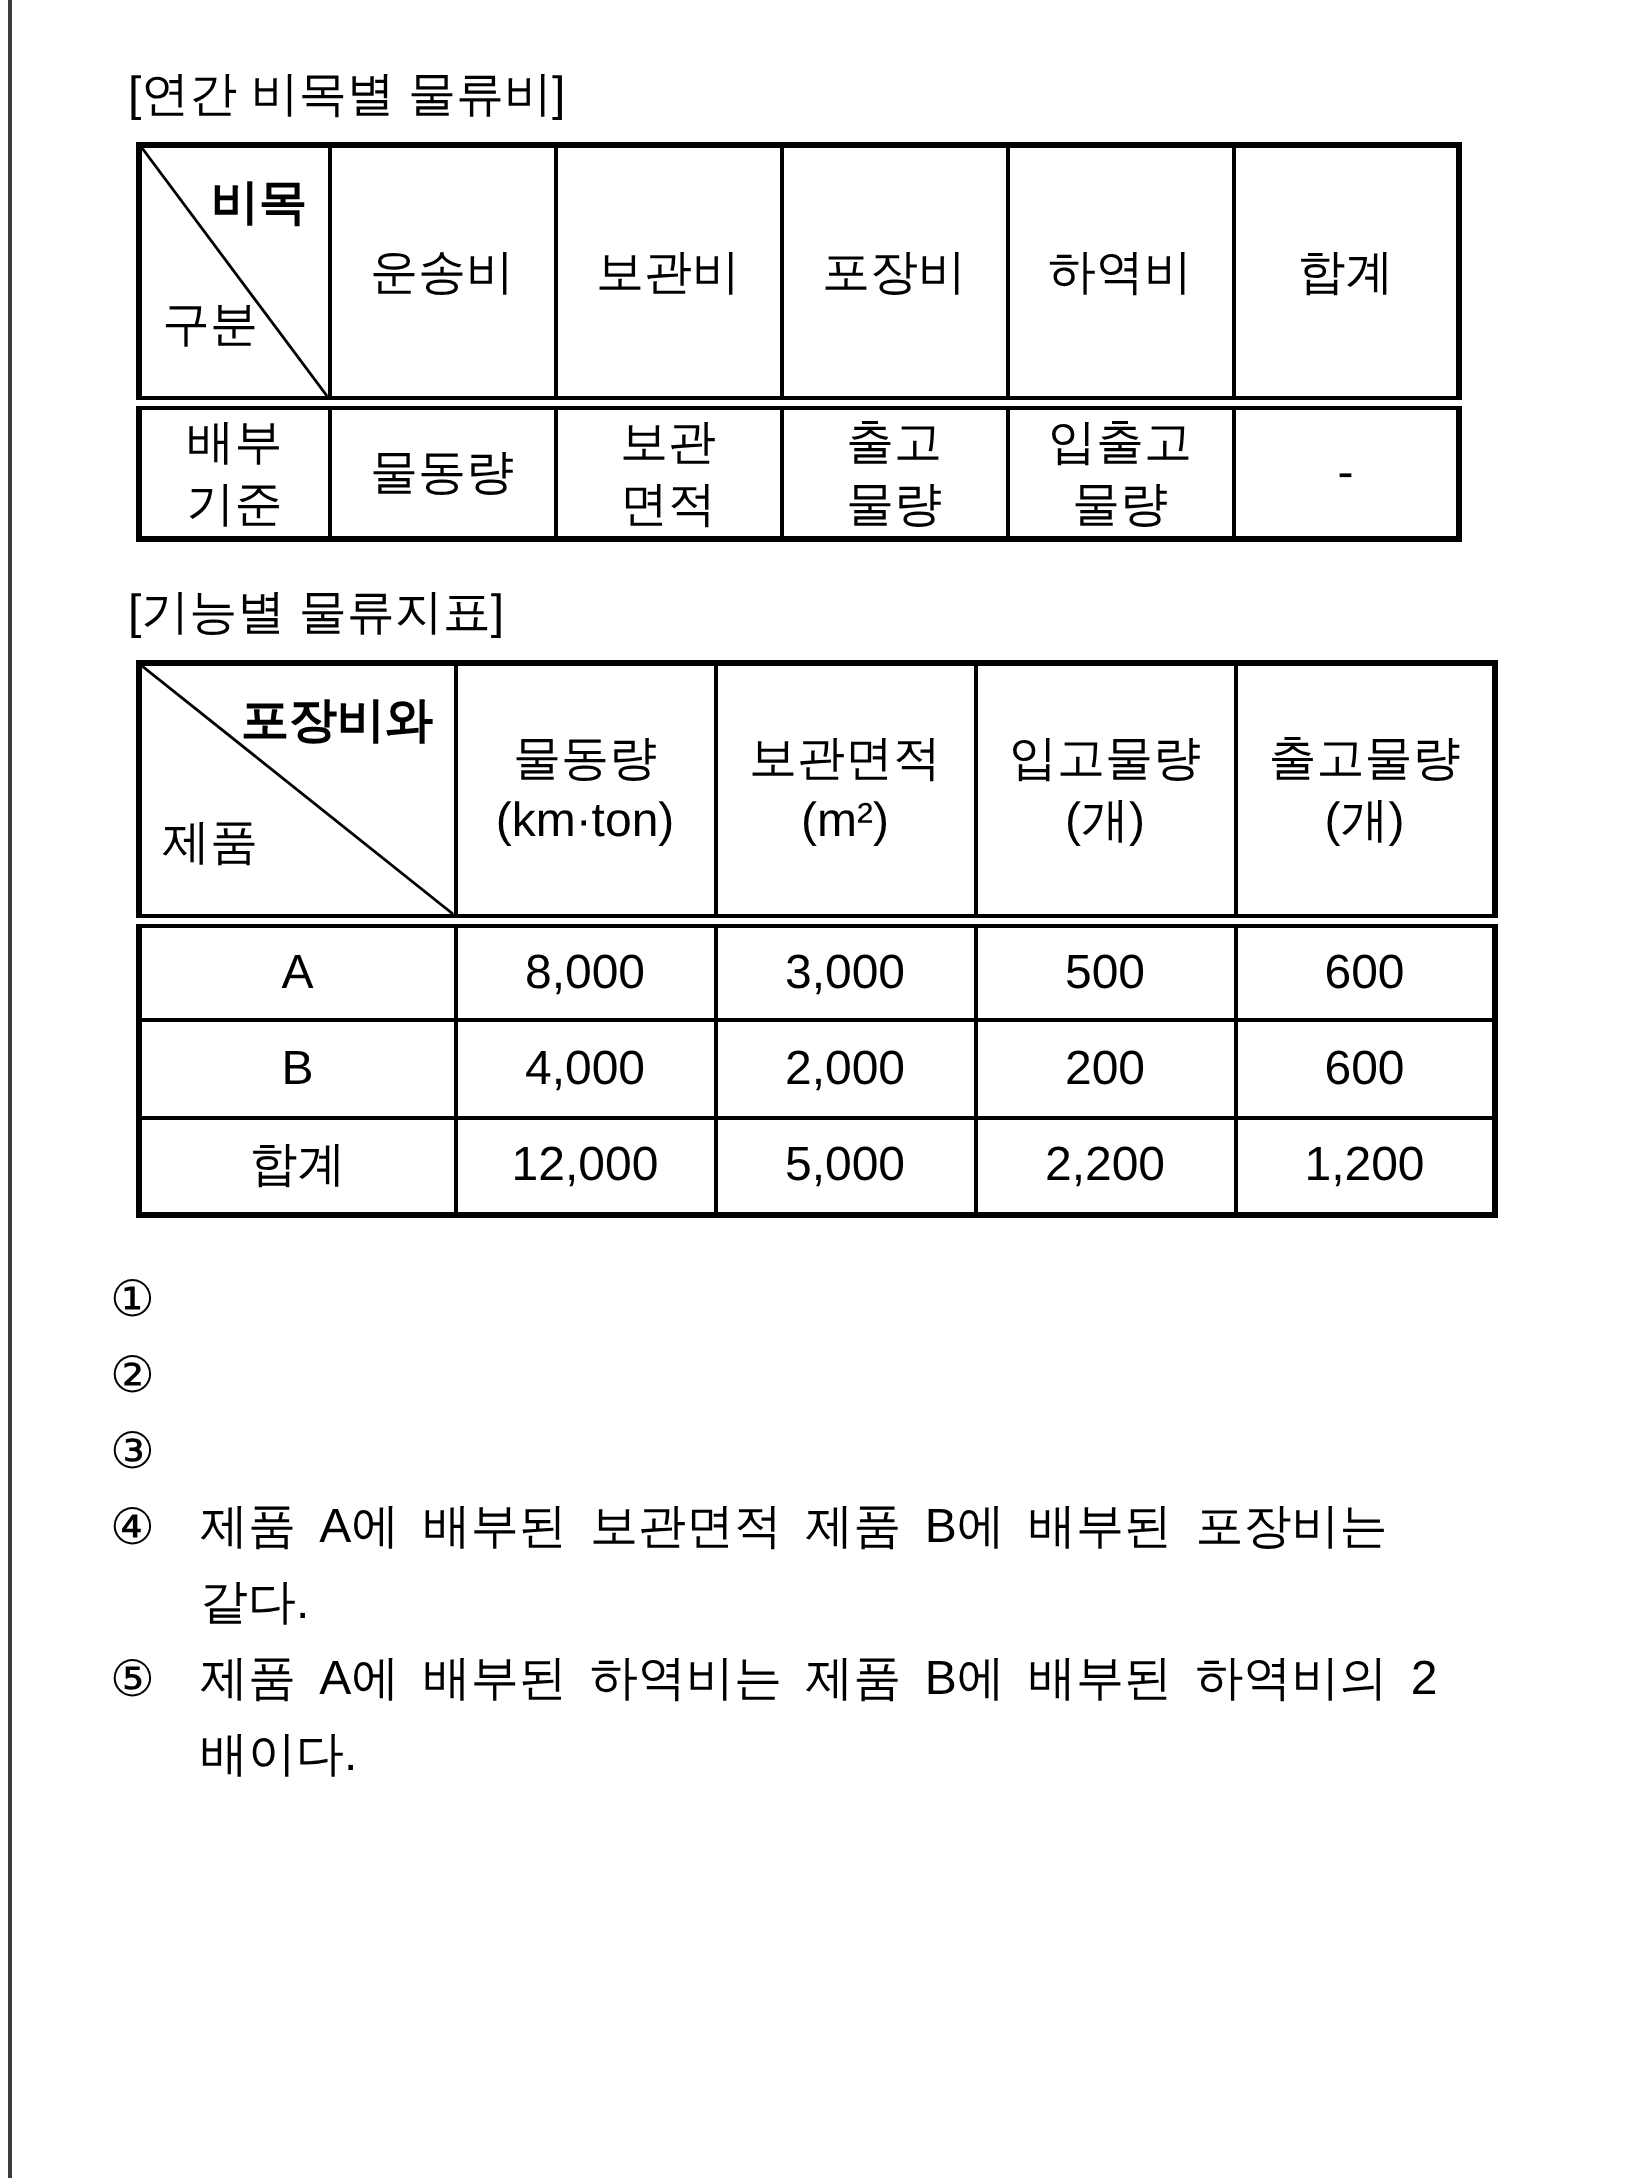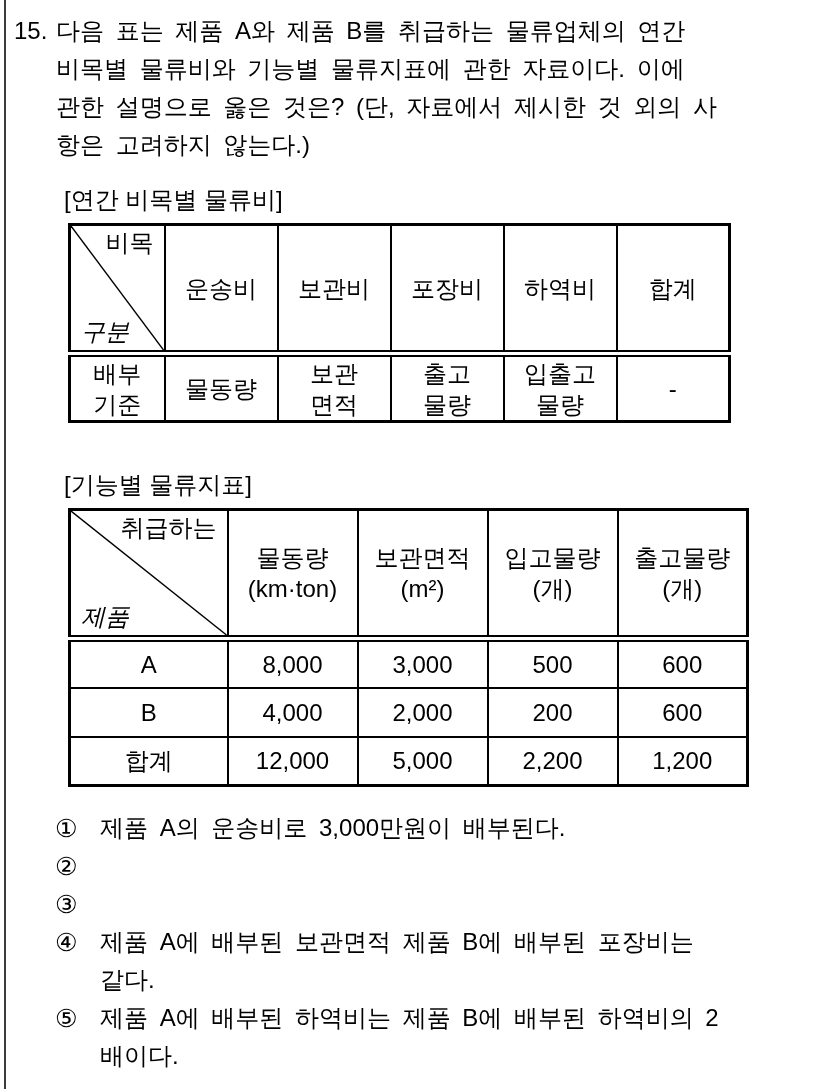--- a/index.html
+++ b/index.html
@@ -20,21 +20,21 @@
     background: #3c3c3c;
   }
 
   .content { position: absolute; left: 14px; top: 12px; width: 800px; }
 
   .question { display: flex; line-height: 38px; }
   .qnum { width: 42px; flex: none; }
   .qtext { white-space: pre-line; word-spacing: 5px; }
 
   .caption { margin: 18px 0 5px 50px; line-height: 36px; }
-  .caption.second { margin-top: 44px; }
+  .caption.second { margin-top: 18px; }
 
   table.grid {
     border-collapse: collapse;
     table-layout: fixed;
     margin-left: 54px;
     border: 3px solid #000;
   }
   table.grid th, table.grid td {
     border: 2px solid #000;
     font-weight: 400;
@@ -50,42 +50,35 @@
   #cost-table  tr.hdr  { height: 78px; }
   #cost-table  tr.r1   { height: 88px; }
   #cost-table  tr.r2   { height: 68px; }
 
   #indicator-table { width: 678px; }
   #indicator-table tr.hdr { height: 92px; }
   #indicator-table tr.rb  { height: 49px; }
 
   .diag { position: relative; }
   .diag svg { position: absolute; left: 0; top: 0; width: 100%; height: 100%; display: block; }
-  .diag .diag-top    { position: absolute; top: 3px;    right: 10px; line-height: 28px; }
-  .diag .diag-bottom { position: absolute; bottom: 4px; left: 10px;  line-height: 28px; font-style: italic; }
+  .diag .diag-top    { position: absolute; top: 14px;    right: 10px; line-height: 28px; font-weight: bold; }
+  .diag .diag-bottom { position: absolute; bottom: 21px; left: 10px;  line-height: 28px; }
 
   .choices { margin: 22px 0 0 41px; }
   .choice { display: flex; line-height: 38px; }
   .choice .marker { width: 45px; flex: none; font-size: 25px; }
   .choice .ctext { white-space: pre-line; word-spacing: 5px; }
 </style>
 </head>
 <body>
 
 <div class="left-rule"></div>
 
 <div class="content">
 
-  <div class="question">
-    <div class="qnum">15.</div>
-    <div class="qtext">다음 표는 제품 A와 제품 B를 취급하는 물류업체의 연간
-비목별 물류비와 기능별 물류지표에 관한 자료이다. 이에
-관한 설명으로 옳은 것은? (단, 자료에서 제시한 것 외의 사
-항은 고려하지 않는다.)</div>
-  </div>
 
   <div class="caption">[연간 비목별 물류비]</div>
 
   <table class="grid" id="cost-table">
     <colgroup>
       <col style="width:95px">
         <col style="width:113px">
         <col style="width:113px">
       <col style="width:113px">
         <col style="width:113px">
@@ -132,21 +125,21 @@
         <col style="width:130px">
       <col style="width:130px">
         <col style="width:130px">
     </colgroup>
     <thead>
       <tr class="hdr">
         <th class="diag">
           <svg viewBox="0 0 100 100" preserveAspectRatio="none">
             <line x1="0" y1="0" x2="100" y2="100" stroke="#000" stroke-width="1.4" vector-effect="non-scaling-stroke"></line>
           </svg>
-          <span class="diag-top">취급하는</span>
+          <span class="diag-top">포장비와</span>
           <span class="diag-bottom">제품</span>
         </th>
         <th>물동량
 (km·ton)</th>
         <th>보관면적
 (m²)</th>
         <th>입고물량
 (개)</th>
         <th>출고물량
 (개)</th>
@@ -173,21 +166,20 @@
         <td>5,000</td>
         <td>2,200</td>
         <td>1,200</td>
       </tr>
     </tbody>
   </table>
 
   <div class="choices">
     <div class="choice">
       <span class="marker">①</span>
-      <span class="ctext">제품 A의 운송비로 3,000만원이 배부된다.</span>
     </div>
     <div class="choice">
       <span class="marker">②</span>
     </div>
     <div class="choice">
       <span class="marker">③</span>
     </div>
     <div class="choice">
       <span class="marker">④</span>
       <span class="ctext">제품 A에 배부된 보관면적 제품 B에 배부된 포장비는

